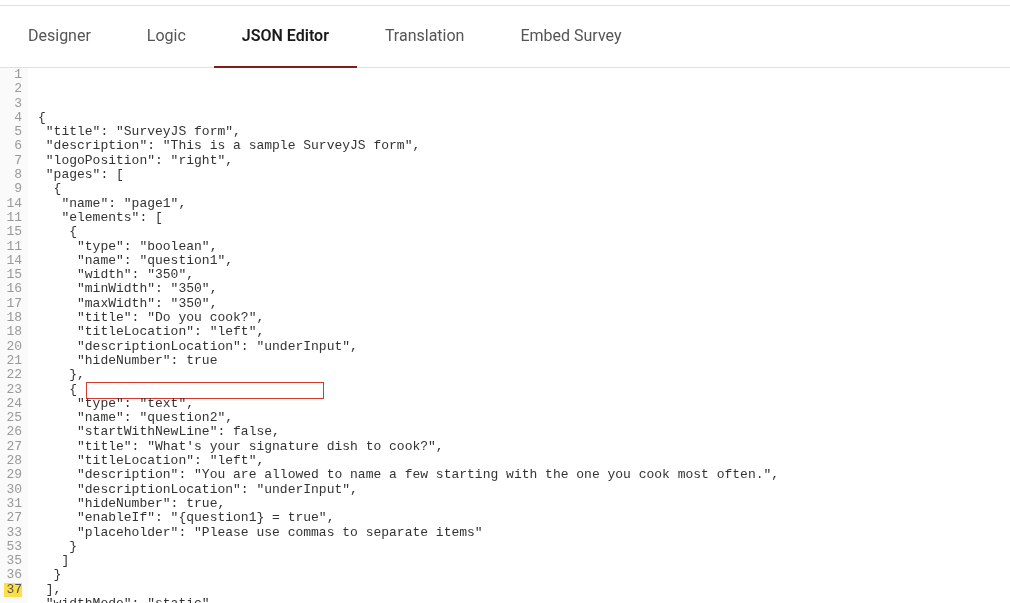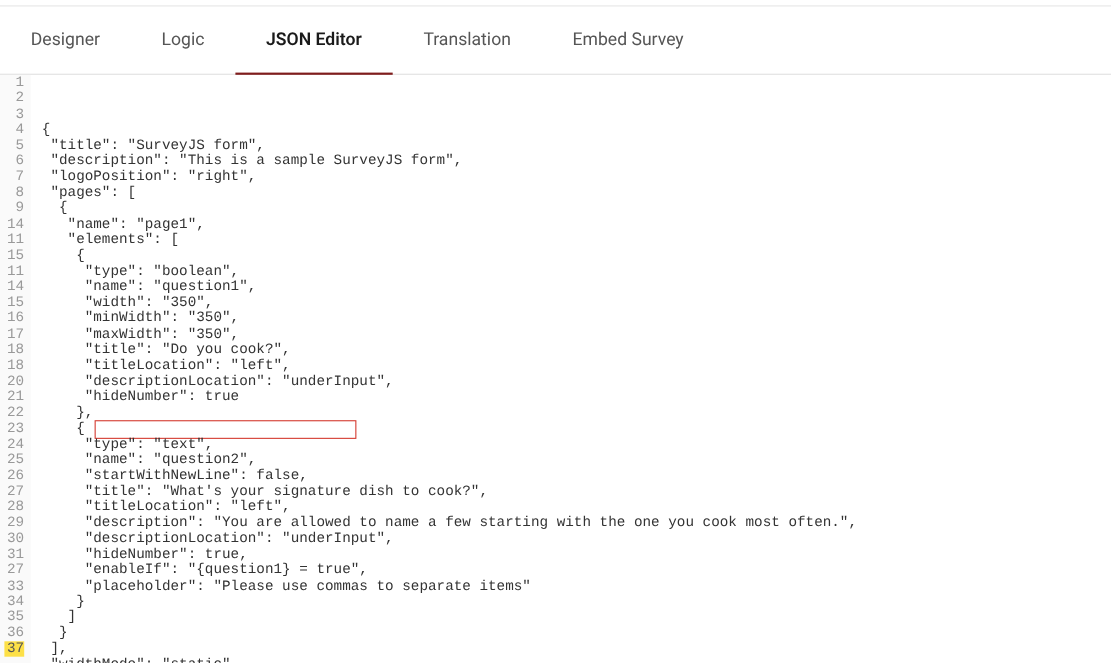--- a/index.html
+++ b/index.html
@@ -118,21 +118,21 @@
       <div class="ln">24</div>
       <div class="ln">25</div>
       <div class="ln">26</div>
       <div class="ln">27</div>
       <div class="ln">28</div>
       <div class="ln">29</div>
       <div class="ln">30</div>
       <div class="ln">31</div>
       <div class="ln">27</div>
       <div class="ln">33</div>
-      <div class="ln">34</div>
+      <div class="ln">53</div>
       <div class="ln">35</div>
       <div class="ln">36</div>
       <div class="ln cur">37</div>
     </div>
   <div class="code" id="code">
     <div class="hl-red" id="hlbox" style="left: 58px; top: 314px; width: 238px; height: 17px;"></div>
   <div class="row">{</div><div class="row"> "title": "SurveyJS form",</div><div class="row"> "description": "This is a sample SurveyJS form",</div><div class="row"> "logoPosition": "right",</div><div class="row"> "pages": [</div><div class="row">  {</div><div class="row">   "name": "page1",</div><div class="row">   "elements": [</div><div class="row">    {</div><div class="row">     "type": "boolean",</div><div class="row">     "name": "question1",</div><div class="row">     "width": "350",</div><div class="row">     "minWidth": "350",</div><div class="row">     "maxWidth": "350",</div><div class="row">     "title": "Do you cook?",</div><div class="row">     "titleLocation": "left",</div><div class="row">     "descriptionLocation": "underInput",</div><div class="row">     "hideNumber": true</div><div class="row">    },</div><div class="row">    {</div><div class="row">     "type": "text",</div><div class="row">     "name": "question2",</div><div class="row">     "startWithNewLine": false,</div><div class="row">     "title": "What's your signature dish to cook?",</div><div class="row">     "titleLocation": "left",</div><div class="row">     "description": "You are allowed to name a few starting with the one you cook most often.",</div><div class="row">     "descriptionLocation": "underInput",</div><div class="row">     "hideNumber": true,</div><div class="row">     "enableIf": "{question1} = true",</div><div class="row">     "placeholder": "Please use commas to separate items"</div><div class="row">    }</div><div class="row">   ]</div><div class="row">  }</div><div class="row"> ],</div><div class="row"> "widthMode": "static",</div></div>
 </div>
 
 </body></html>

